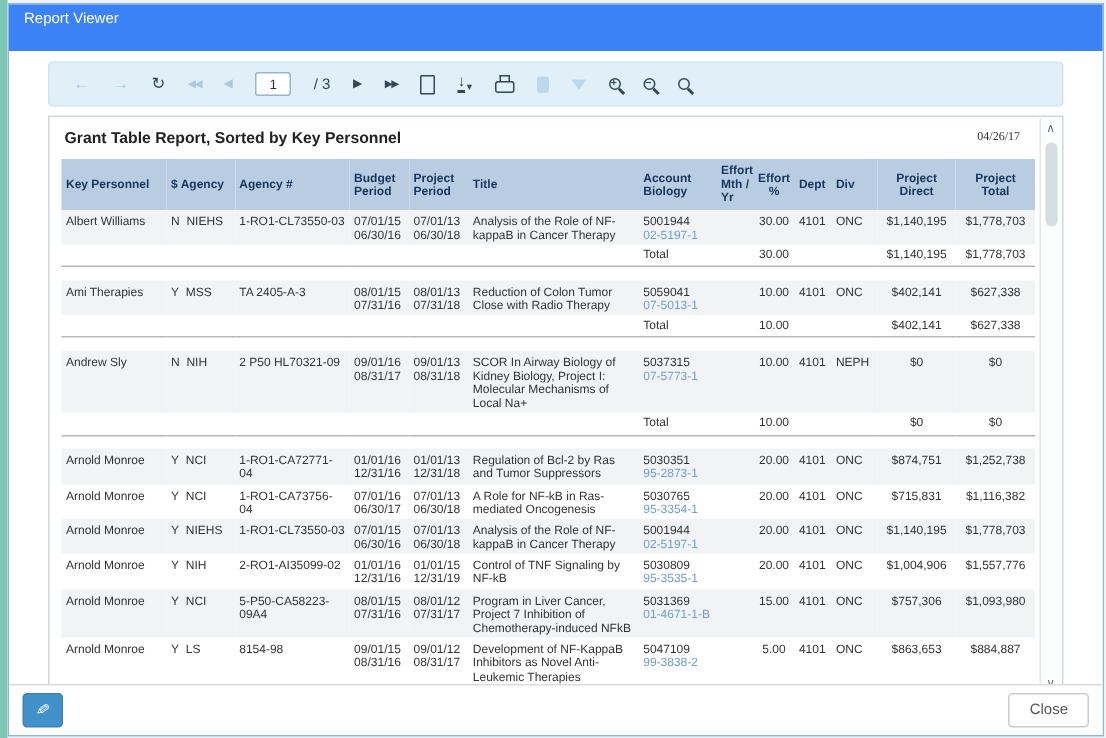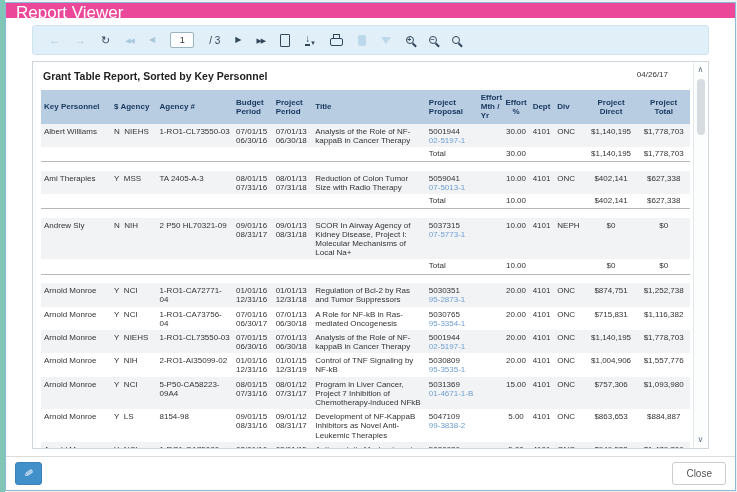--- a/index.html
+++ b/index.html
@@ -7,22 +7,22 @@
   body {
     width:737px; height:492px; overflow:hidden; position:relative;
     background:#eef2f4; font-family:"Liberation Sans", sans-serif;
   }
   .side-strip { position:absolute; left:0; top:0; width:5px; height:100%; background:#7fc6b6; }
   .dialog {
     position:absolute; left:5px; top:2px; width:731px; height:489px;
     background:#fff; border:1px solid #8db9d8; display:flex; flex-direction:column;
   }
   .titlebar {
-    background:#ec4899; color:#fff; font-size:17px; line-height:20px;
-    height:15px; padding:0 10px; flex:0 0 auto;
+    background:#3b82f6; color:#fff; font-size:10px; line-height:20px;
+    height:31px; padding:0 10px; flex:0 0 auto;
   }
   .content { flex:1 1 auto; padding:7px 26px 0 26px; overflow:hidden; background:#fff; }
   
   .toolbar {
     background:#e1eff9; border:1px solid #cfe4f1; border-radius:3px;
     height:30px; display:flex; align-items:center; gap:15px; padding:0 16px;
   }
   .tb { color:#33475b; font-size:11px; line-height:1; cursor:pointer; user-select:none; display:inline-flex; align-items:center; }
   .tb.dis { color:#a9c9de; cursor:default; }
   .tb.small { font-size:8px; }
@@ -43,21 +43,21 @@
   .mag { position:relative; width:8px; height:8px; border:1.6px solid #33475b; border-radius:50%; display:inline-block; }
   .mag::after { content:""; position:absolute; width:5px; height:1.6px; background:#33475b; right:-4.5px; bottom:-2.5px; transform:rotate(45deg); }
   .mag .sign { position:absolute; top:-1.5px; left:-0.5px; width:6px; text-align:center; font-size:7px; font-weight:bold; color:#33475b; line-height:8px; }
   
   .report {
     margin-top:6px; border:1px solid #d0d7dc; background:#fff;
     height:388px; overflow:hidden; position:relative; padding:4px 18px 0 8px;
   }
   .report-header { display:flex; justify-content:space-between; align-items:flex-start; padding:4px 2px 8px 2px; }
   .report-title { font-size:10.5px; font-weight:bold; color:#222; }
-  .report-date { font-size:8px; color:#333; margin-right:20px; }
+  .report-date { font-size:8px; color:#333; margin-right:8px;font-family:Liberation Serif, serif; }
   table { width:100%; border-collapse:collapse; table-layout:fixed; font-size:8px; color:#333; }
   thead th {
     background:#b9cde2; color:#17365d; font-weight:bold; text-align:left;
     padding:3px 3px; vertical-align:middle; font-size:8px; line-height:1.15;
   }
   th.r, td.r { text-align:center; }
   td { padding:3px 3px 2px 3px; vertical-align:top; line-height:1.15; }
   tr.alt td { background:#f2f3f5; }
   tr.total td { font-weight:normal; border-bottom:1px solid #b7b7b7; padding:2px 3px 3px 3px; }
   tr.gap td { height:9px; padding:0; background:#fff; }
@@ -158,21 +158,21 @@
             <col style="width:8.1%">
         </colgroup>
         <thead>
             <tr>
               <th class="">Key Personnel</th>
               <th class="">$ Agency</th>
               <th class="">Agency #</th>
               <th class="">Budget Period</th>
               <th class="">Project Period</th>
               <th class="">Title</th>
-              <th class="">Project Proposal</th>
+              <th class="">Account Biology</th>
               <th class="">Effort Mth / Yr</th>
               <th class="r">Effort %</th>
               <th class="">Dept</th>
               <th class="">Div</th>
               <th class="r">Project Direct</th>
               <th class="r">Project Total</th>
             </tr>
           </thead>
         <tbody>
             <tr class="alt">
@@ -207,21 +207,21 @@
             </tr>
             <tr class="gap">
               <td colspan="13"></td>
             </tr>
             <tr class="alt">
               <td>Ami Therapies</td>
               <td>Y&nbsp; MSS</td>
               <td>TA 2405-A-3</td>
               <td>08/01/15<br>07/31/16</td>
               <td>08/01/13<br>07/31/18</td>
-              <td>Reduction of Colon Tumor Size with Radio Therapy</td>
+              <td>Reduction of Colon Tumor Close with Radio Therapy</td>
               <td>5059041<br><span class="acct-link">07-5013-1</span></td>
               <td></td>
               <td class="r">10.00</td>
               <td>4101</td>
               <td>ONC</td>
               <td class="r">$402,141</td>
               <td class="r">$627,338</td>
             </tr>
             <tr class="total">
               <td></td>
@@ -240,21 +240,21 @@
             </tr>
             <tr class="gap">
               <td colspan="13"></td>
             </tr>
             <tr class="alt">
               <td>Andrew Sly</td>
               <td>N&nbsp; NIH</td>
               <td>2 P50 HL70321-09</td>
               <td>09/01/16<br>08/31/17</td>
               <td>09/01/13<br>08/31/18</td>
-              <td>SCOR In Airway Agency of Kidney Disease, Project I: Molecular Mechanisms of Local Na+</td>
+              <td>SCOR In Airway Biology of Kidney Biology, Project I: Molecular Mechanisms of Local Na+</td>
               <td>5037315<br><span class="acct-link">07-5773-1</span></td>
               <td></td>
               <td class="r">10.00</td>
               <td>4101</td>
               <td>NEPH</td>
               <td class="r">$0</td>
               <td class="r">$0</td>
             </tr>
             <tr class="total">
               <td></td>

